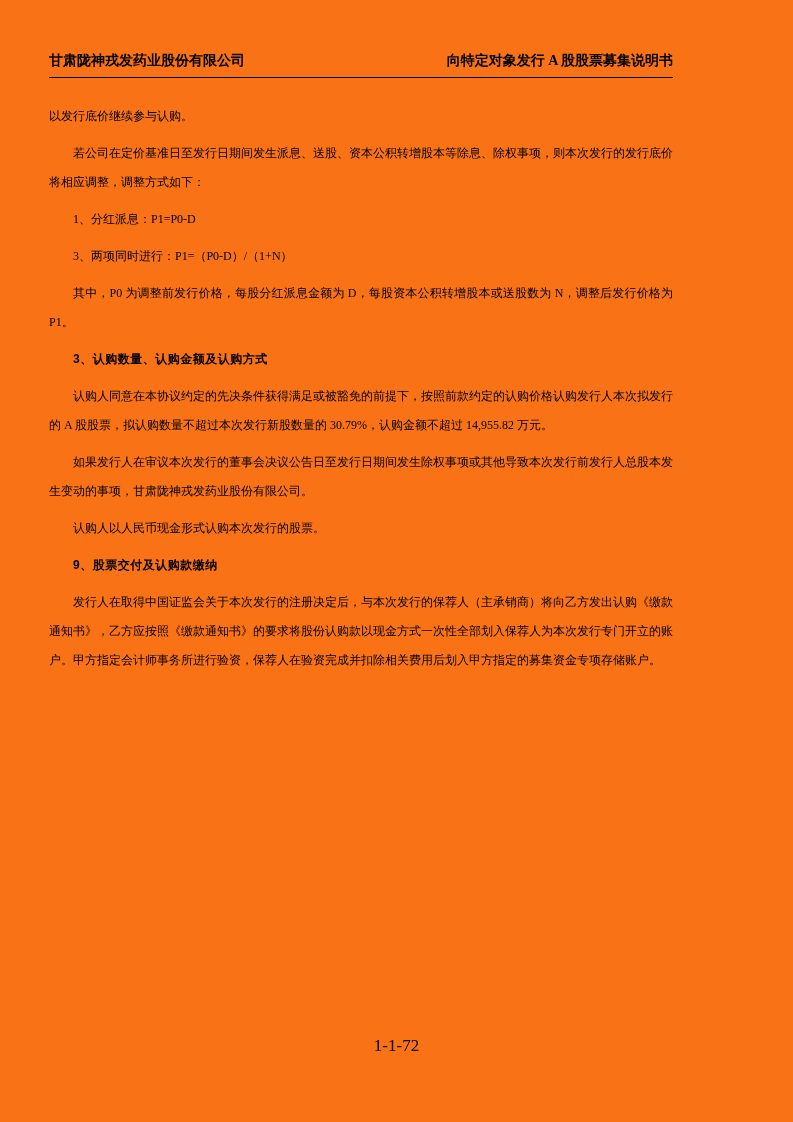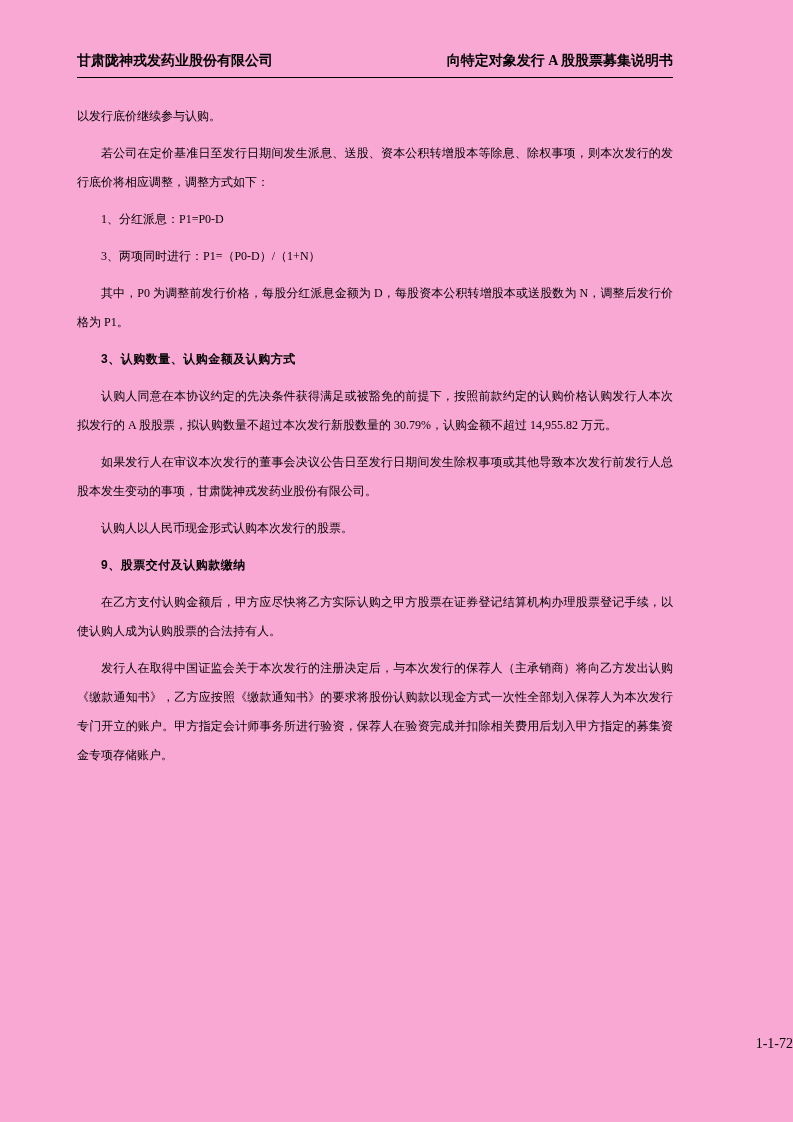--- a/index.html
+++ b/index.html
@@ -9,22 +9,22 @@
     height: 1122px;
     background: #ffffff;
     color: #000000;
     font-family: "Liberation Serif", "DejaVu Serif", serif;
     overflow: hidden;
   }
   .page {
     position: relative;
     width: 793px;
     height: 1122px;
-    padding: 52px 120px 0 77px;
-    background: #f9a8d4;
+    padding: 52px 120px 0 49px;
+    background: #f97316;
   }
   .header {
     display: flex;
     justify-content: space-between;
     align-items: baseline;
     font-size: 14px;
     font-weight: bold;
     padding-bottom: 7px;
     border-bottom: 1px solid #000000;
   }
@@ -48,22 +48,22 @@
     letter-spacing: 0.5px;
   }
   p.formula {
     text-align: left;
   }
   .footer {
     position: absolute;
     left: 0;
     right: 0;
     top: 1036px;
-    text-align: right;
-    font-size: 14px;
+    text-align: center;
+    font-size: 17px;
   }
 </style>
 </head>
 <body>
 
 <div class="page">
   <div class="header">
     <span class="header-left">甘肃陇神戎发药业股份有限公司</span>
     <span class="header-right">向特定对象发行 A 股股票募集说明书</span>
   </div>
@@ -72,20 +72,19 @@
       <p class="para plain">以发行底价继续参与认购。</p>
       <p class="para plain indent">若公司在定价基准日至发行日期间发生派息、送股、资本公积转增股本等除息、除权事项，则本次发行的发行底价将相应调整，调整方式如下：</p>
       <p class="para formula indent">1、分红派息：P1=P0-D</p>
       <p class="para formula indent">3、两项同时进行：P1=（P0-D）/（1+N）</p>
       <p class="para plain indent">其中，P0 为调整前发行价格，每股分红派息金额为 D，每股资本公积转增股本或送股数为 N，调整后发行价格为 P1。</p>
       <p class="para heading indent">3、认购数量、认购金额及认购方式</p>
       <p class="para plain indent">认购人同意在本协议约定的先决条件获得满足或被豁免的前提下，按照前款约定的认购价格认购发行人本次拟发行的 A 股股票，拟认购数量不超过本次发行新股数量的 30.79%，认购金额不超过 14,955.82 万元。</p>
       <p class="para plain indent">如果发行人在审议本次发行的董事会决议公告日至发行日期间发生除权事项或其他导致本次发行前发行人总股本发生变动的事项，甘肃陇神戎发药业股份有限公司。</p>
       <p class="para plain indent">认购人以人民币现金形式认购本次发行的股票。</p>
       <p class="para heading indent">9、股票交付及认购款缴纳</p>
-      <p class="para plain indent">在乙方支付认购金额后，甲方应尽快将乙方实际认购之甲方股票在证券登记结算机构办理股票登记手续，以使认购人成为认购股票的合法持有人。</p>
       <p class="para plain indent">发行人在取得中国证监会关于本次发行的注册决定后，与本次发行的保荐人（主承销商）将向乙方发出认购《缴款通知书》，乙方应按照《缴款通知书》的要求将股份认购款以现金方式一次性全部划入保荐人为本次发行专门开立的账户。甲方指定会计师事务所进行验资，保荐人在验资完成并扣除相关费用后划入甲方指定的募集资金专项存储账户。</p>
     </div>
 
   <div class="footer">
     <span>1-1-72</span>
   </div>
 </div>
 
 </body></html>

